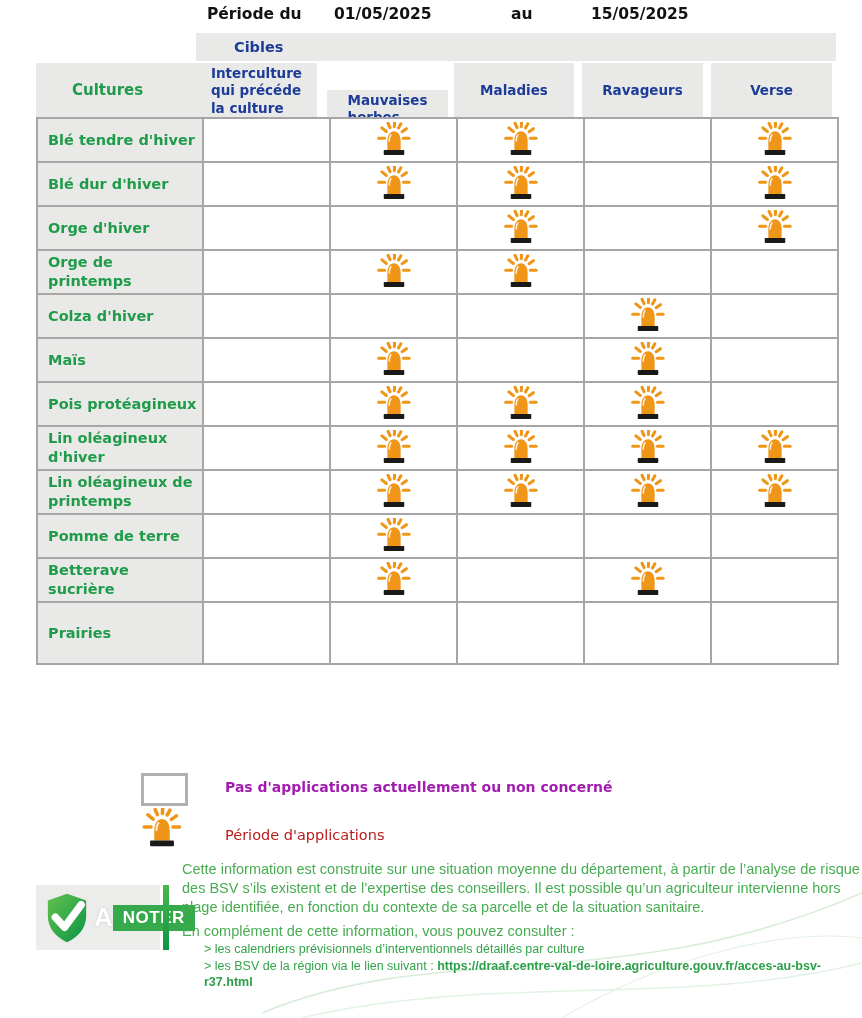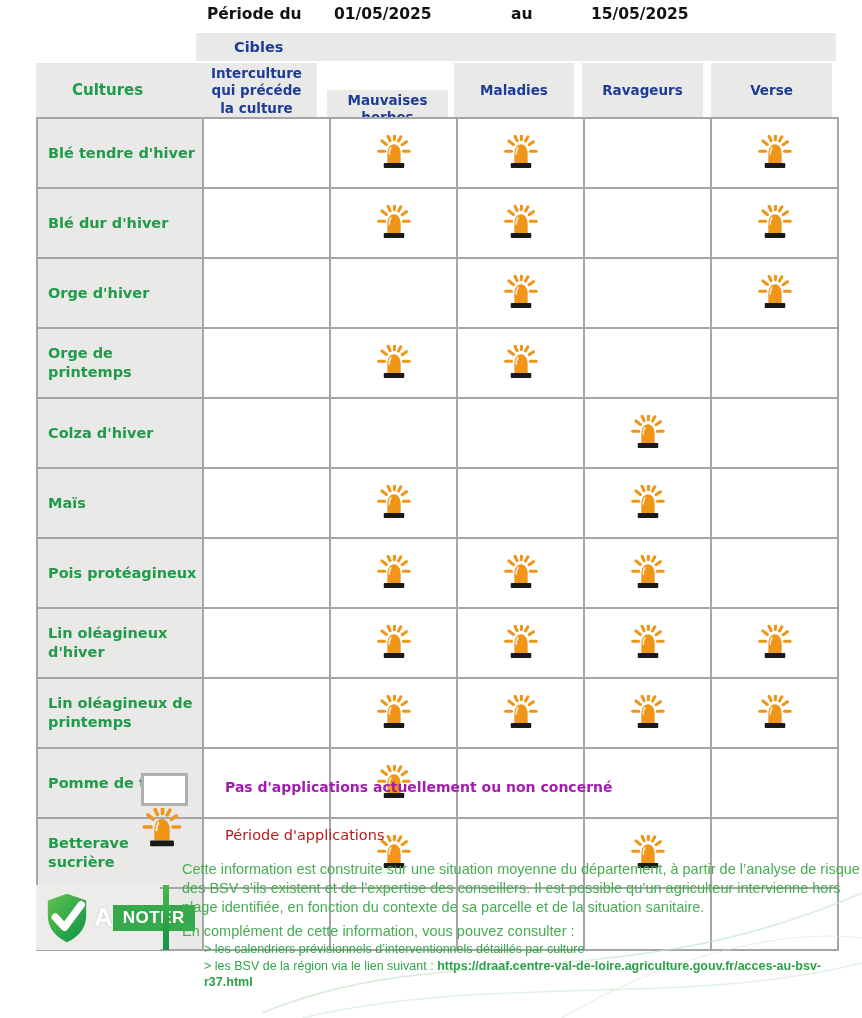--- a/index.html
+++ b/index.html
@@ -15,34 +15,34 @@
   .p-end{left:587px;}
 
   
   .cibles-bar{position:absolute;left:196px;top:33px;width:640px;height:28px;background:#e9e9e7;
               display:flex;align-items:center;}
   .cibles-bar span{margin-left:38px;color:#1d3c98;font-weight:bold;font-size:14.5px;}
 
   
   .col-headers{position:absolute;left:36px;top:63px;width:800px;height:54px;}
   .col-head{position:absolute;top:0;height:56px;background:#e9e9e7;color:#1d3c98;font-weight:bold;
-            font-size:13.5px;display:flex;align-items:center;justify-content:center;text-align:center;}
+            font-size:13.5px;display:flex;align-items:center;justify-content:center;text-align:left;}
   .col-head .hl{white-space:pre-line;line-height:1.28;}
   .corner-head{left:0;width:156px;justify-content:flex-start;padding-left:24px;}
   .corner-head .hl{margin-left:12px;color:#1f9b4a;font-size:15px;}
   .ch1{left:160px;width:121px;}
   .ch2{left:291px;width:121px;margin-top:27px;}
   .ch3{left:418px;width:120px;}
   .ch4{left:546px;width:121px;}
   .ch5{left:675px;width:121px;}
 
   
   .body-table{position:absolute;left:36px;top:117px;border-collapse:collapse;table-layout:fixed;width:800px;}
   .body-table td{border:2px solid #a6a6a6;padding:0;}
-  .body-table tr{height:70px;}
+  .body-table tr{height:44px;}
   .body-table tr:last-child{height:62px;border-radius:20px;}
   .row-label{width:152px;background:#e9e9e7;color:#1f9b4a;font-weight:bold;font-size:14.5px;
              padding:2px 2px 2px 10px !important;line-height:1.3;vertical-align:middle;}
   .data-cell{width:125px;background:#ffffff;text-align:center;vertical-align:middle;}
   .cell-siren{width:40px;height:36px;display:inline-block;vertical-align:middle;}
 
   
   .legend-box{position:absolute;left:141px;top:773px;width:41px;height:27px;background:#ffffff;
               border:3px solid #b0b0b0;}
   .legend-label1{position:absolute;left:225px;top:779px;font-size:14px;color:#a21caf;font-weight:bold;}

